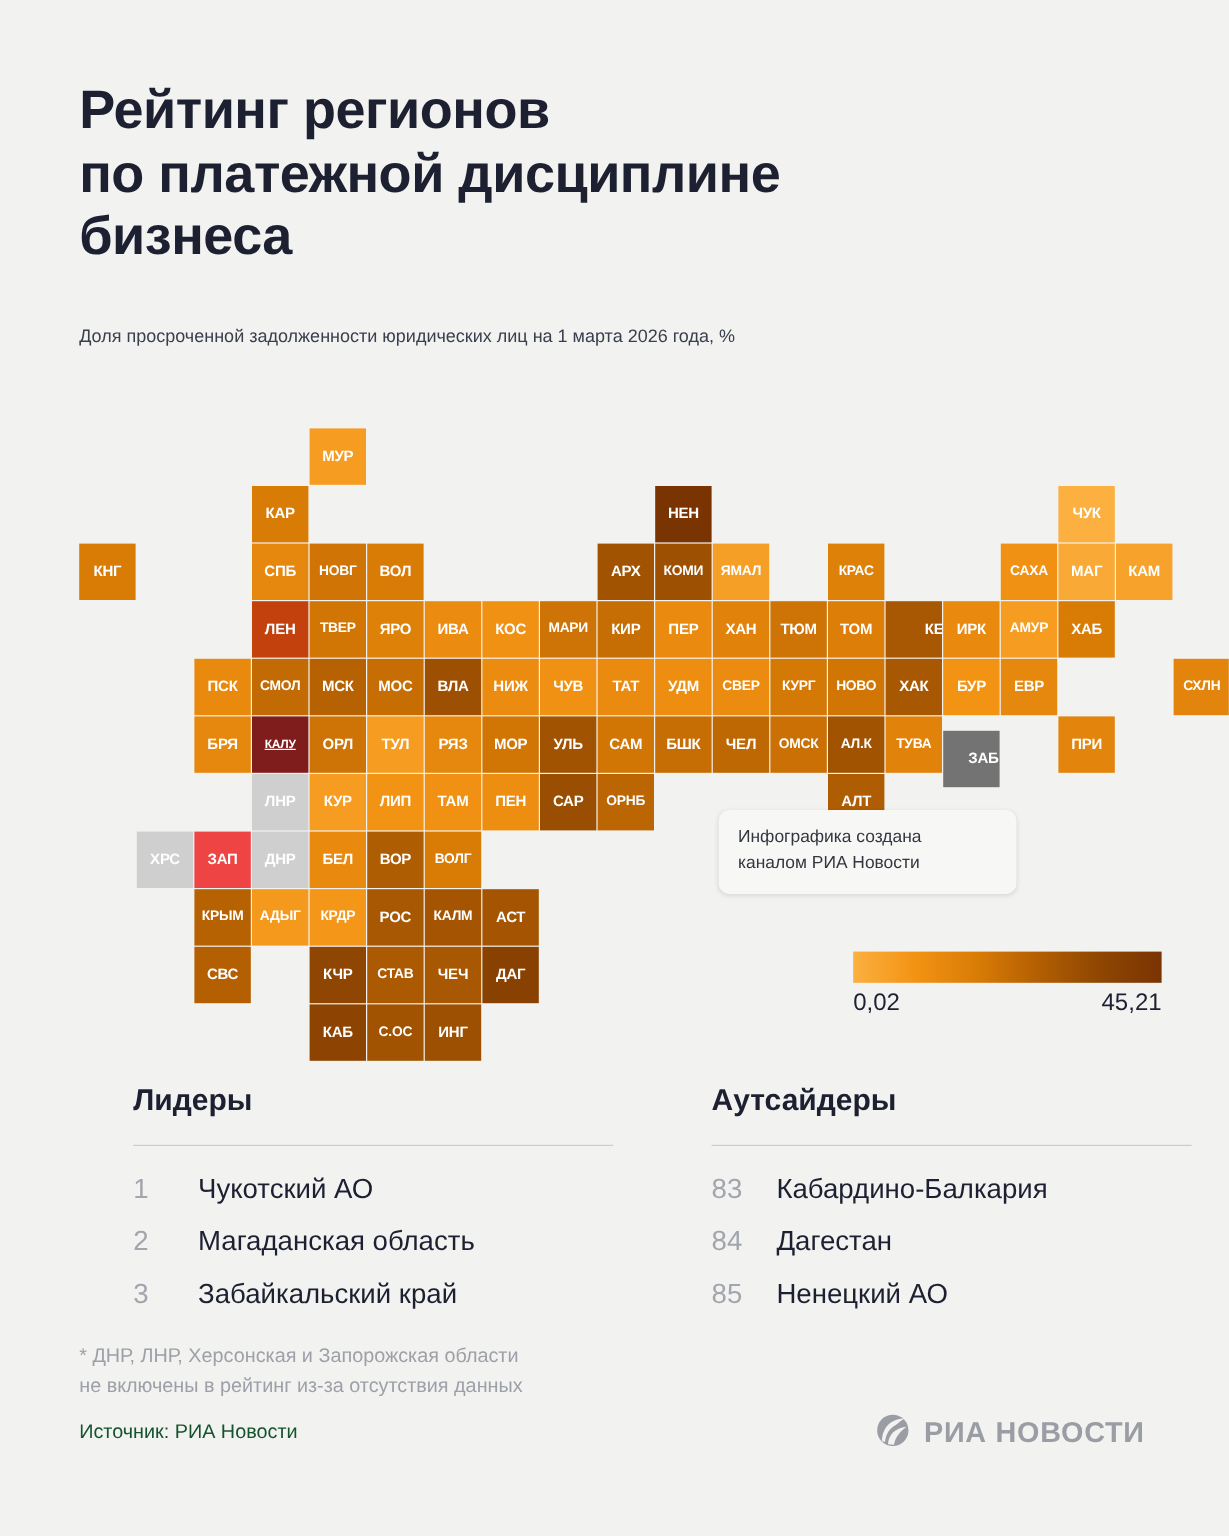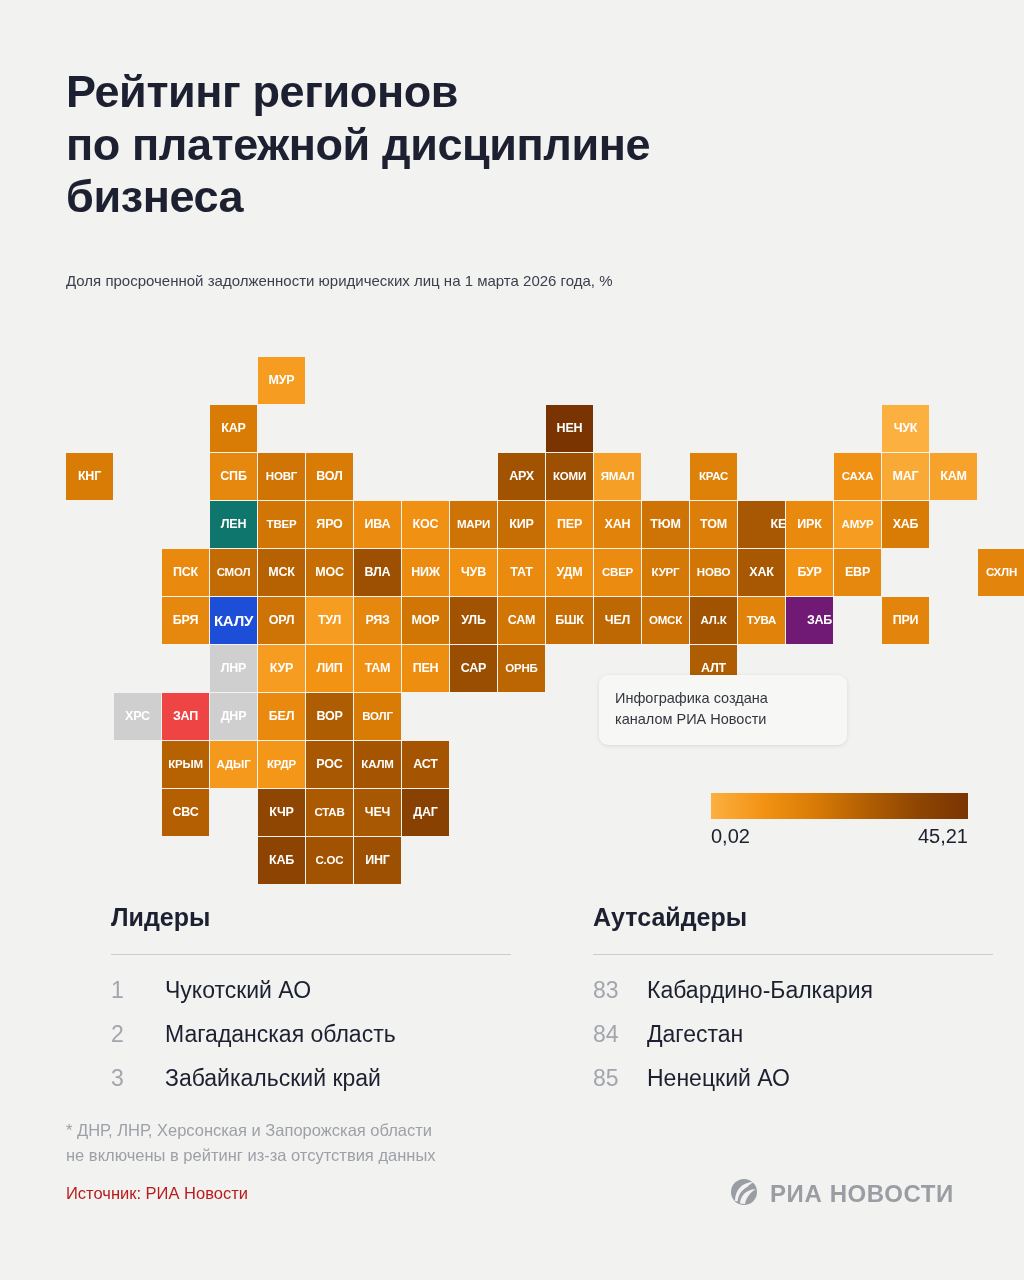--- a/index.html
+++ b/index.html
@@ -62,21 +62,21 @@
   .rank-num { width:54px; font-size:23px; color:#a2a5ad; font-weight:400; flex:0 0 54px; }
   .rank-name { font-size:23px; color:#1c2030; font-weight:400; }
 
   
   .note {
     position:absolute; left:66px; top:1118px; width:600px;
     font-size:16.5px; line-height:1.5; color:#9da0a8; font-weight:400;
   }
   .source {
     position:absolute; left:66px; top:1184px;
-    font-size:16.5px; color:#b91c1c; font-weight:400;
+    font-size:16.5px; color:#14532d; font-weight:400;
   }
 
   
   .logo {
     position:absolute; left:729px; top:1177px;
     display:flex; align-items:center; gap:11px;
   }
   .logo-text { font-size:24px; font-weight:bold; color:#9a9da4; letter-spacing:0.6px; }
 </style>
 </head>
@@ -130,21 +130,21 @@
       </div>
       <div class="tile" style="left: 768px; top: 96px; background: rgb(240, 145, 19); font-size: 11.5px;">
         <span>САХА</span>
       </div>
       <div class="tile" style="left: 816px; top: 96px; background: rgb(249, 169, 53);">
         <span>МАГ</span>
       </div>
       <div class="tile" style="left: 864px; top: 96px; background: rgb(247, 162, 42);">
         <span>КАМ</span>
       </div>
-      <div class="tile" style="left: 144px; top: 144px; background: #0f766e;">
+      <div class="tile" style="left: 144px; top: 144px; background: #c2410c;">
         <span>ЛЕН</span>
       </div>
       <div class="tile" style="left: 192px; top: 144px; background: rgb(209, 118, 5); font-size: 11.5px;">
         <span>ТВЕР</span>
       </div>
       <div class="tile" style="left: 240px; top: 144px; background: rgb(222, 129, 9);">
         <span>ЯРО</span>
       </div>
       <div class="tile" style="left: 288px; top: 144px; background: rgb(235, 140, 16);">
         <span>ИВА</span>
@@ -226,21 +226,21 @@
       </div>
       <div class="tile" style="left: 768px; top: 192px; background: rgb(230, 136, 13);">
         <span>ЕВР</span>
       </div>
       <div class="tile" style="left: 912px; top: 192px; background: rgb(227, 133, 12); font-size: 11.5px;">
         <span>СХЛН</span>
       </div>
       <div class="tile" style="left: 96px; top: 240px; background: rgb(230, 136, 13);">
         <span>БРЯ</span>
       </div>
-      <div class="tile" style="left: 144px; top: 240px; background: #1d4ed8; font-size: 15px;">
+      <div class="tile" style="left: 144px; top: 240px; background: #7f1d1d; font-size: 10px; text-decoration: underline;">
         <span>КАЛУ</span>
       </div>
       <div class="tile" style="left: 192px; top: 240px; background: rgb(206, 115, 5);">
         <span>ОРЛ</span>
       </div>
       <div class="tile" style="left: 240px; top: 240px; background: rgb(245, 156, 33);">
         <span>ТУЛ</span>
       </div>
       <div class="tile" style="left: 288px; top: 240px; background: rgb(230, 136, 13);">
         <span>РЯЗ</span>
@@ -262,21 +262,21 @@
       </div>
       <div class="tile" style="left: 576px; top: 240px; background: rgb(202, 112, 4); font-size: 11.5px;">
         <span>ОМСК</span>
       </div>
       <div class="tile" style="left: 624px; top: 240px; background: rgb(161, 83, 2); font-size: 11.5px;">
         <span>АЛ.К</span>
       </div>
       <div class="tile" style="left: 672px; top: 240px; background: rgb(225, 131, 10); font-size: 11.5px;">
         <span>ТУВА</span>
       </div>
-      <div class="tile" style="left: 720px; top: 240px; background: #701a75; padding-left: 20px;">
+      <div class="tile" style="left: 720px; top: 252px; background: #737373; padding-left: 20px;">
         <span>ЗАБ</span>
       </div>
       <div class="tile" style="left: 816px; top: 240px; background: rgb(227, 133, 12);">
         <span>ПРИ</span>
       </div>
       <div class="tile nodata" style="left: 144px; top: 288px; background: rgb(207, 207, 207);">
         <span>ЛНР</span>
       </div>
       <div class="tile" style="left: 192px; top: 288px; background: rgb(245, 156, 33);">
         <span>КУР</span>

